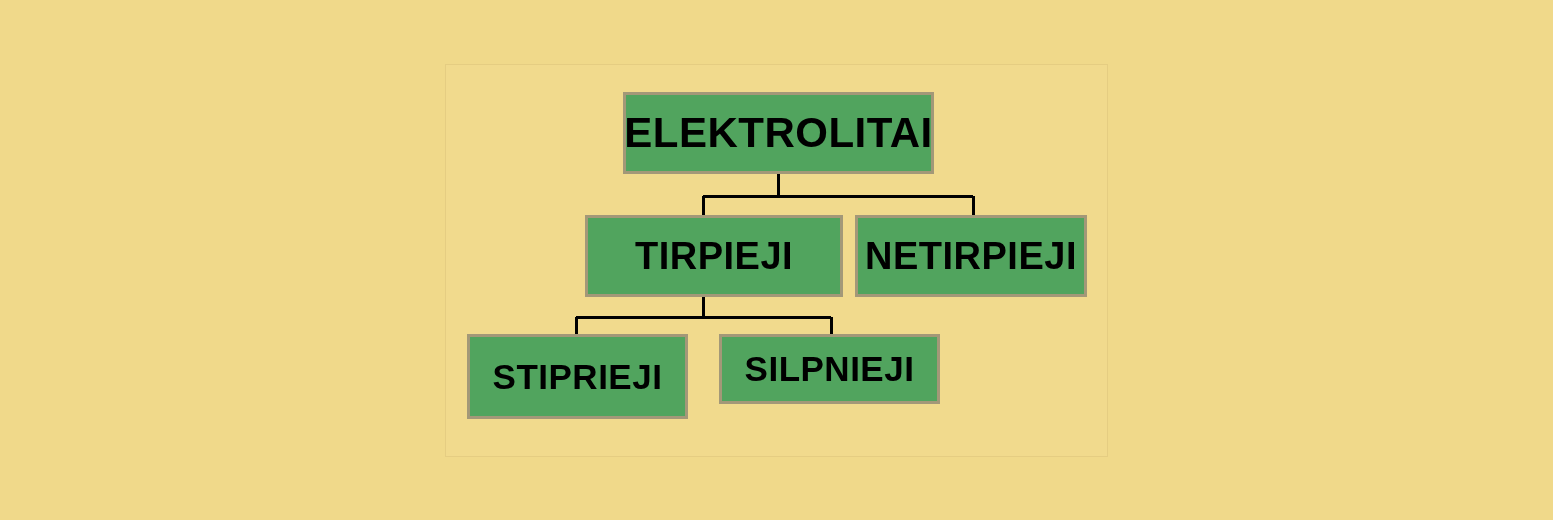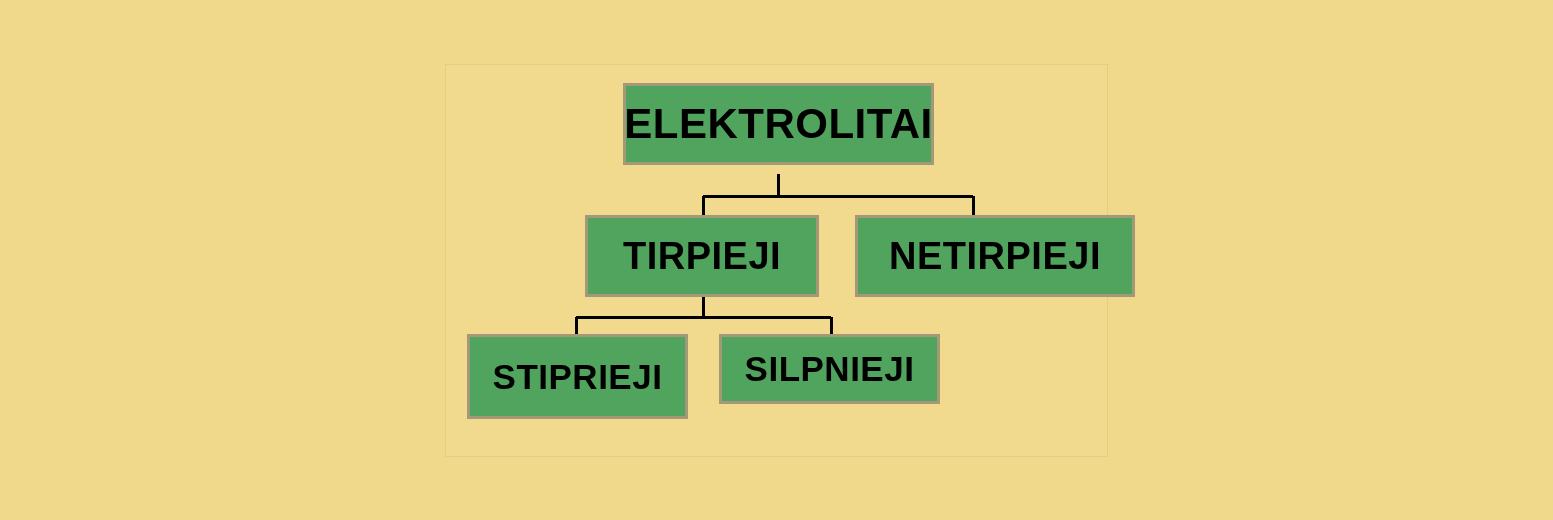--- a/index.html
+++ b/index.html
@@ -54,38 +54,38 @@
     justify-content: center;
     color: #000000;
     font-weight: bold;
     letter-spacing: 0.5px;
     white-space: nowrap;
     font-family: "Liberation Sans", sans-serif;
   }
 
   .node-root {
     left: 623px;
-    top: 83px;
+    top: 92px;
     width: 311px;
     height: 82px;
     font-size: 42px;
   }
 
   .node-tirpieji {
     left: 585px;
     top: 215px;
-    width: 234px;
+    width: 258px;
     height: 82px;
     font-size: 38px;
   }
 
   .node-netirpieji {
     left: 855px;
     top: 215px;
-    width: 280px;
+    width: 232px;
     height: 82px;
     font-size: 38px;
   }
 
   .node-stiprieji {
     left: 467px;
     top: 334px;
     width: 221px;
     height: 85px;
     font-size: 35px;

